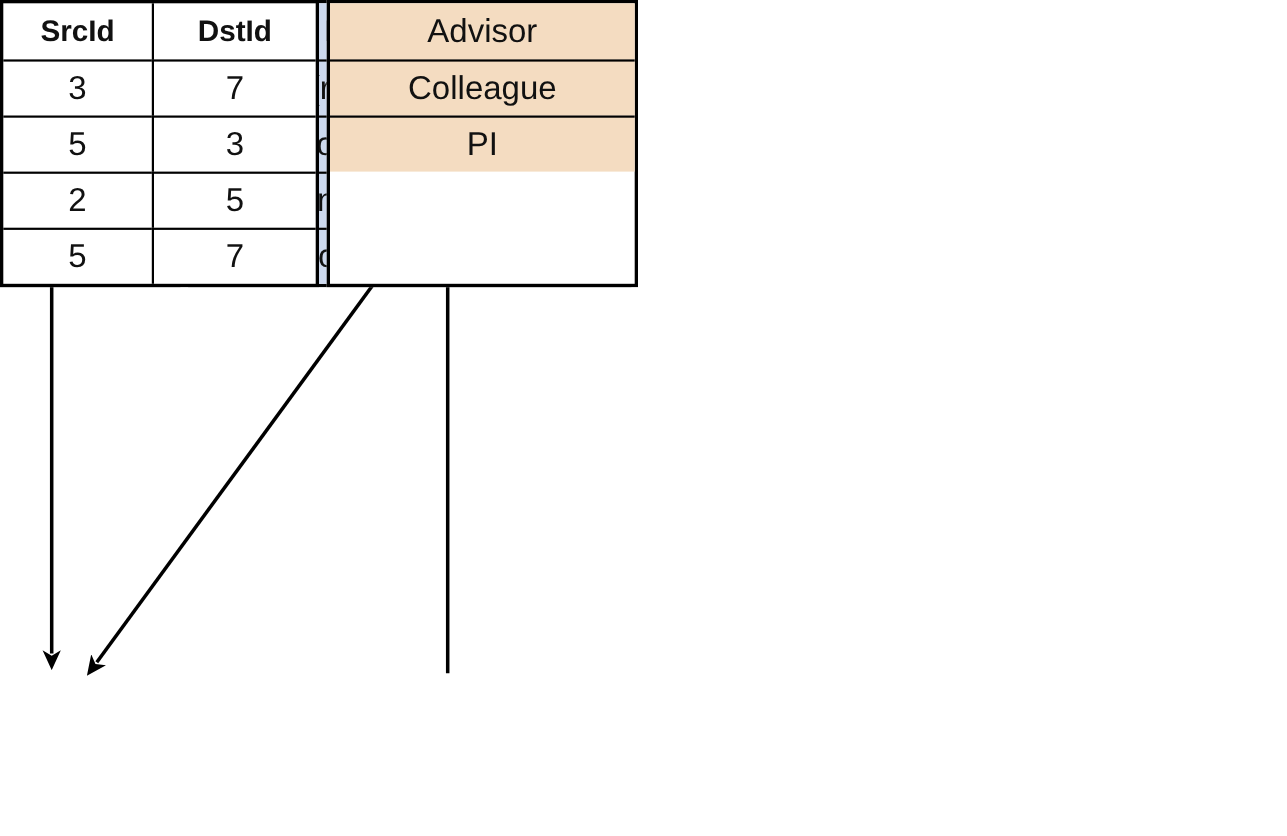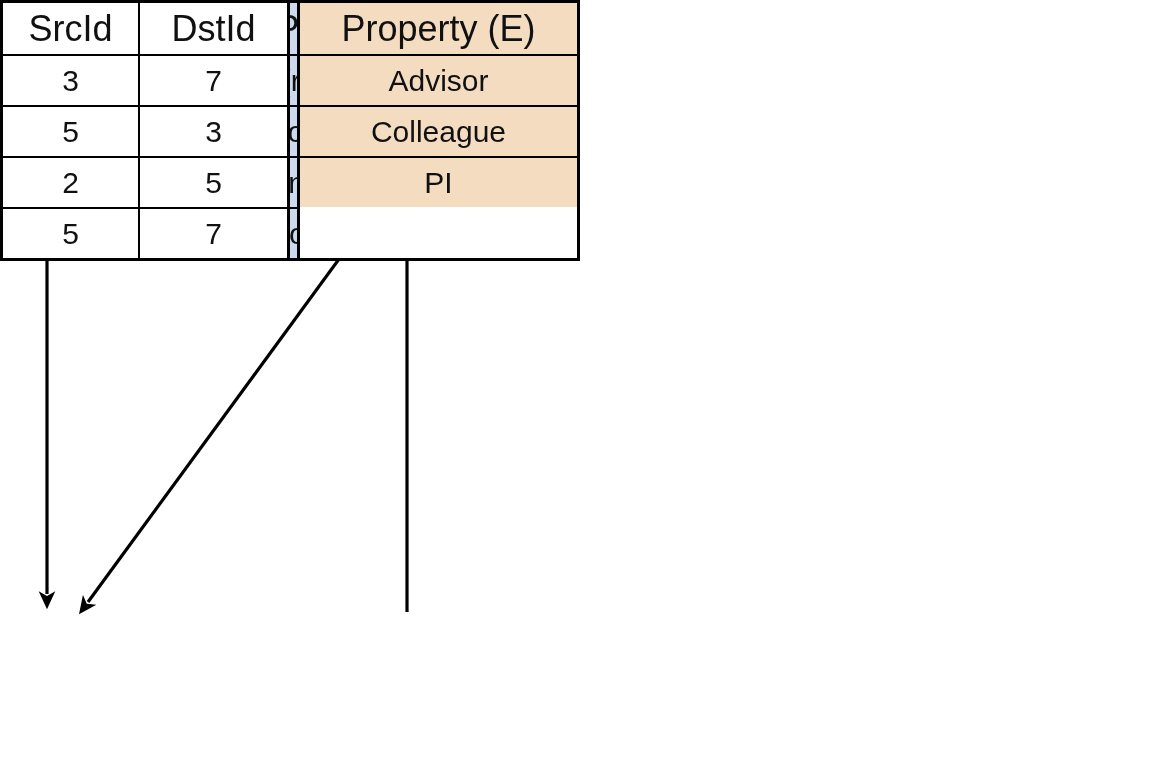--- a/index.html
+++ b/index.html
@@ -54,21 +54,21 @@
 
   
   .tbl { position:absolute; display:flex; gap:7px; }
   #vertex-table { left:593; top:100; }
   #edge-table   { left:588; top:480; }
   .col { border:3px solid #000; box-sizing:border-box; background:#fff; }
   .cell {
     height:51px; display:flex; align-items:center; justify-content:center;
     font-size:30px; font-weight:300; color:#111; box-sizing:border-box;
   }
-  .cell.hdr { font-weight:normal; font-size:36px; }
+  .cell.hdr { font-weight:bold; font-size:27px; }
   .col .cell + .cell { border-top:2px solid #000; }
   #vt-id-col   { width:164px; }
   #vt-prop-col { width:403px; }
   #vt-prop-col .cell { background:#cdd9ee; }
   #et-ids-col  { width:290px; display:grid; grid-template-columns:135px 149px; }
   #et-ids-col .cell + .cell { border-top:0; }
   #et-ids-col .cell.c2 { border-left:2px solid #000; }
   #et-ids-col .cell.r2, #et-ids-col .cell.r3, #et-ids-col .cell.r4, #et-ids-col .cell.r5 { border-top:2px solid #000; }
   #et-prop-col { width:283px; }
   #et-prop-col .cell { background:#f4dcc1; }
@@ -161,20 +161,19 @@
       <div class="cell r2 c1">3</div>
       <div class="cell r2 c2">7</div>
       <div class="cell r3 c1">5</div>
       <div class="cell r3 c2">3</div>
       <div class="cell r4 c1">2</div>
       <div class="cell r4 c2">5</div>
       <div class="cell r5 c1">5</div>
       <div class="cell r5 c2">7</div>
     </div>
     <div class="col" id="et-prop-col">
-      <div class="cell hdr">Property (E)</div>
       <div class="cell">Advisor</div>
       <div class="cell">Colleague</div>
       <div class="cell">PI</div>
     </div>
   </div>
 
 </div>
 
 </body></html>

